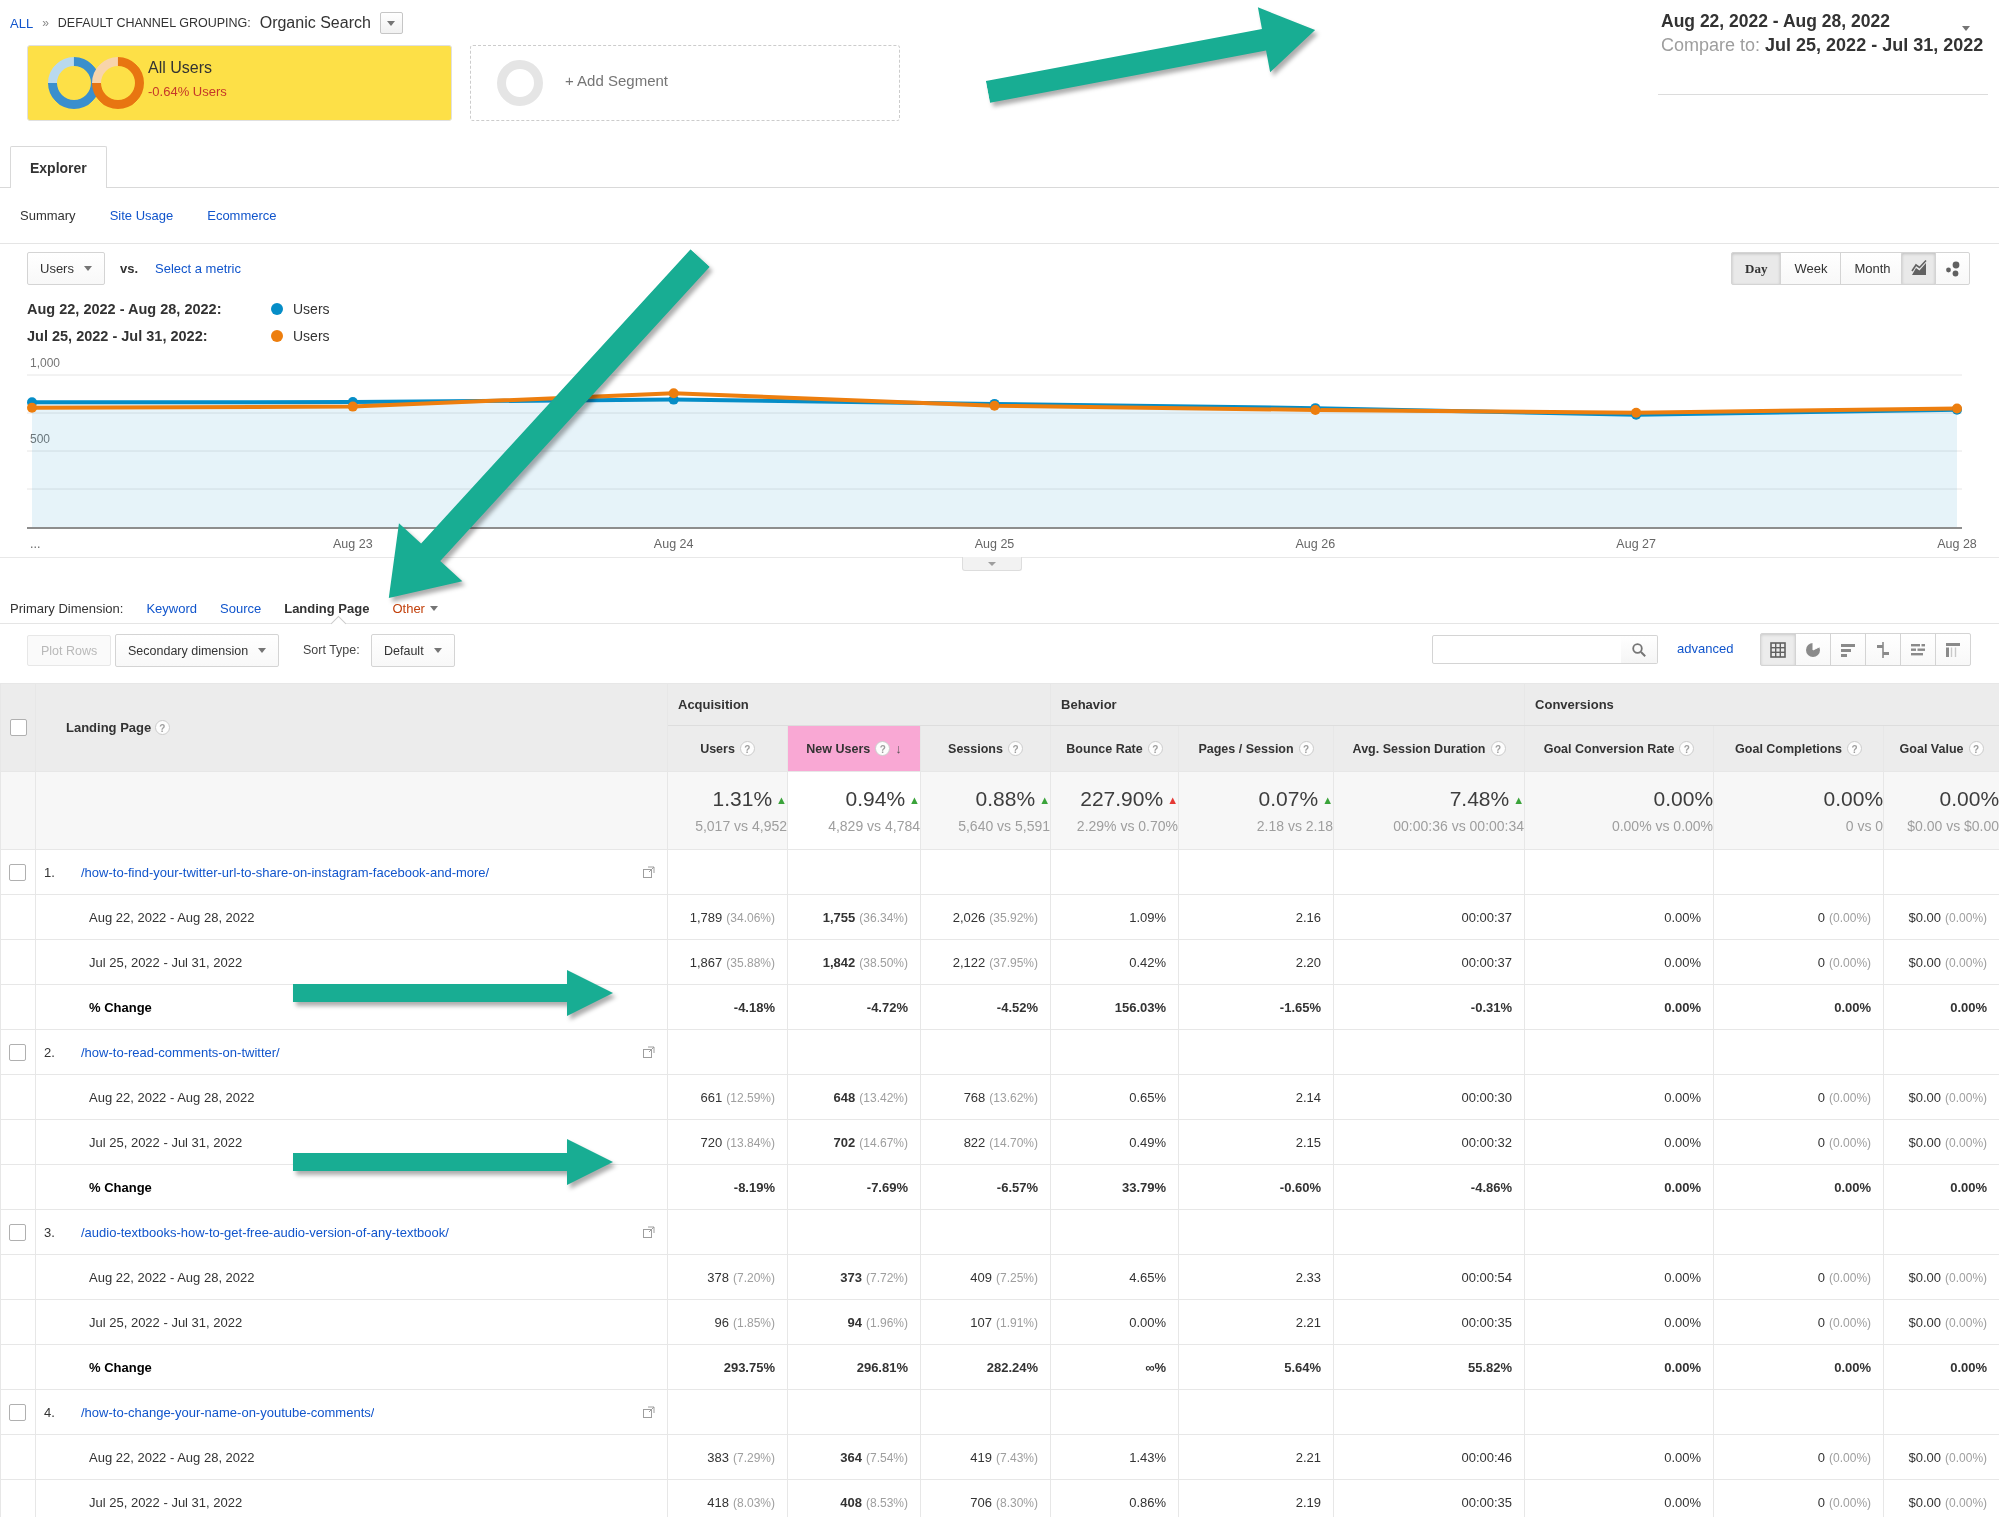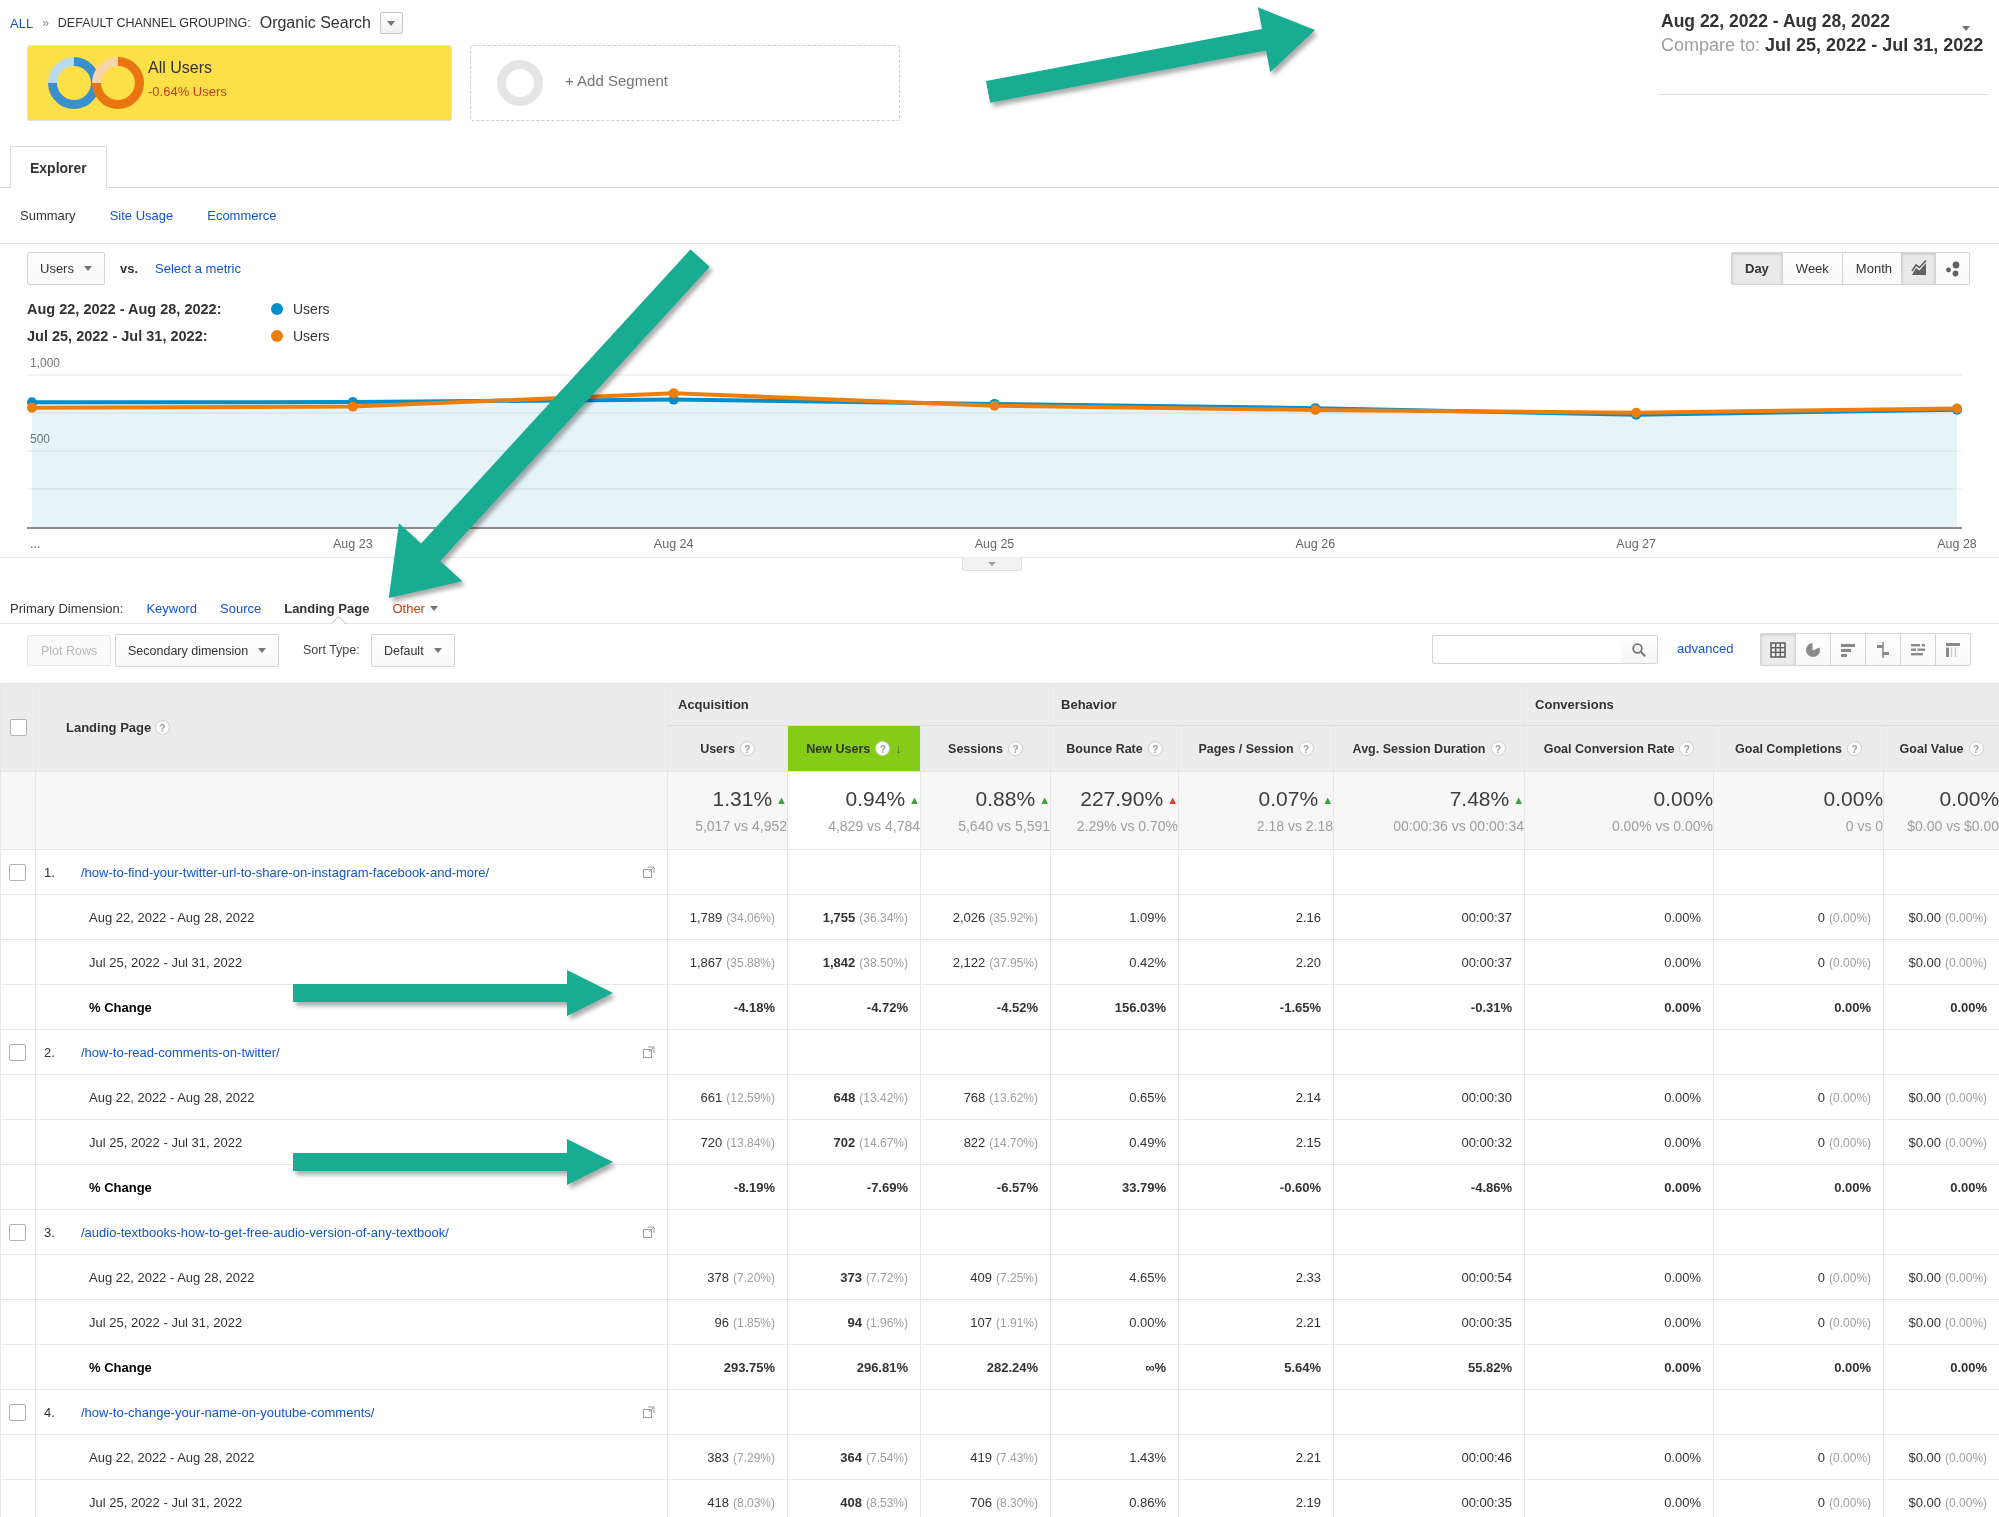--- a/index.html
+++ b/index.html
@@ -46,21 +46,21 @@
 
   
   .dd{position:absolute;height:33px;border:1px solid #d4d4d4;border-radius:2px;background:linear-gradient(#fff,#f8f8f8);display:flex;align-items:center;gap:10px;padding:0 12px;font-size:13px;color:#333;cursor:pointer;box-sizing:border-box;}
   .users-dd{left:27px;top:252px;}
   .vs-label{position:absolute;left:120px;top:261px;font-size:13px;font-weight:bold;color:#333;}
   .select-metric{position:absolute;left:155px;top:261px;font-size:13px;color:#15c;cursor:pointer;}
   .granularity{position:absolute;left:1731px;top:252px;display:flex;}
   .gran-btn{height:33px;padding:0 13px;border:1px solid #d4d4d4;margin-left:-1px;background:linear-gradient(#fff,#f8f8f8);display:flex;align-items:center;font-size:13px;color:#333;cursor:pointer;box-sizing:border-box;}
   .gran-btn.first{border-radius:2px 0 0 2px;margin-left:0;}
   .gran-btn.last{border-radius:0 2px 2px 0;}
-  .gran-btn.active{background:#e9e9e9;box-shadow:inset 0 1px 3px rgba(0,0,0,.18);font-weight:bold;}
+  .gran-btn.active{background:#e9e9e9;box-shadow:inset 0 1px 3px rgba(0,0,0,.18);font-weight:bold;font-family:Liberation Serif, serif;}
   .chartview{position:absolute;left:1901px;top:252px;display:flex;}
   .cv-btn{width:35px;height:33px;border:1px solid #d4d4d4;margin-left:-1px;background:linear-gradient(#fff,#f8f8f8);display:flex;align-items:center;justify-content:center;cursor:pointer;box-sizing:border-box;}
   .cv-btn.first{border-radius:2px 0 0 2px;margin-left:0;}
   .cv-btn.last{border-radius:0 2px 2px 0;}
   .cv-btn.active{background:#e9e9e9;box-shadow:inset 0 1px 3px rgba(0,0,0,.18);}
 
   
   .legend{position:absolute;left:27px;top:295px;}
   .legend-row{display:flex;align-items:center;height:27px;}
   .legend-label{font-weight:bold;font-size:14.5px;width:238px;}
@@ -99,21 +99,21 @@
   .vt-btn.last{border-radius:0 2px 2px 0;}
   .vt-btn.active{background:#ececec;box-shadow:inset 0 1px 3px rgba(0,0,0,.15);}
 
   
   #report-table{position:absolute;left:0;top:683px;width:1999px;border-collapse:collapse;table-layout:fixed;font-size:13px;}
   #report-table th,#report-table td{border:1px solid #e7e7e7;padding:0;box-sizing:border-box;vertical-align:middle;}
   .group-th{height:42px;background:#ececec;text-align:left;padding-left:10px !important;font-size:13px;color:#333;border-bottom:1px solid #ddd !important;}
   .sel-th,.lp-th{background:#ececec;}
   .lp-th{text-align:left;padding-left:30px !important;font-weight:bold;font-size:13px;}
   .col-th{height:46px;background:#ececec;font-weight:bold;font-size:12.5px;color:#333;text-align:center;}
-  .col-th.sorted{background:#84cc16;}
+  .col-th.sorted{background:#f9a8d4;}
   .col-inner{display:inline-flex;align-items:center;gap:5px;}
   .help{display:inline-block;width:15px;height:15px;border-radius:50%;background:#fdfdfd;border:1px solid #ccc;color:#9e9e9e;font-size:10px;font-weight:bold;line-height:15px;text-align:center;box-sizing:border-box;}
   .sort-arrow{color:#555;font-size:13px;font-weight:bold;}
   .cb{width:15px;height:15px;border:1px solid #b0b0b0;border-radius:2px;background:#fff;margin:0 auto;cursor:pointer;}
   .sel-cell .cb{margin-left:8px;}
   .summary-row td{height:78px;background:#f7f7f7;text-align:right;padding-right:12px;}
   .summary-row td.sorted{background:#fff;}
   .summary-row td.sel-cell,.summary-row td.lp-cell{padding-right:0;}
   .sum-pct{font-size:21px;color:#3d3d3d;white-space:nowrap;}
   .arr{font-size:11px;margin-left:4px;vertical-align:2px;}

